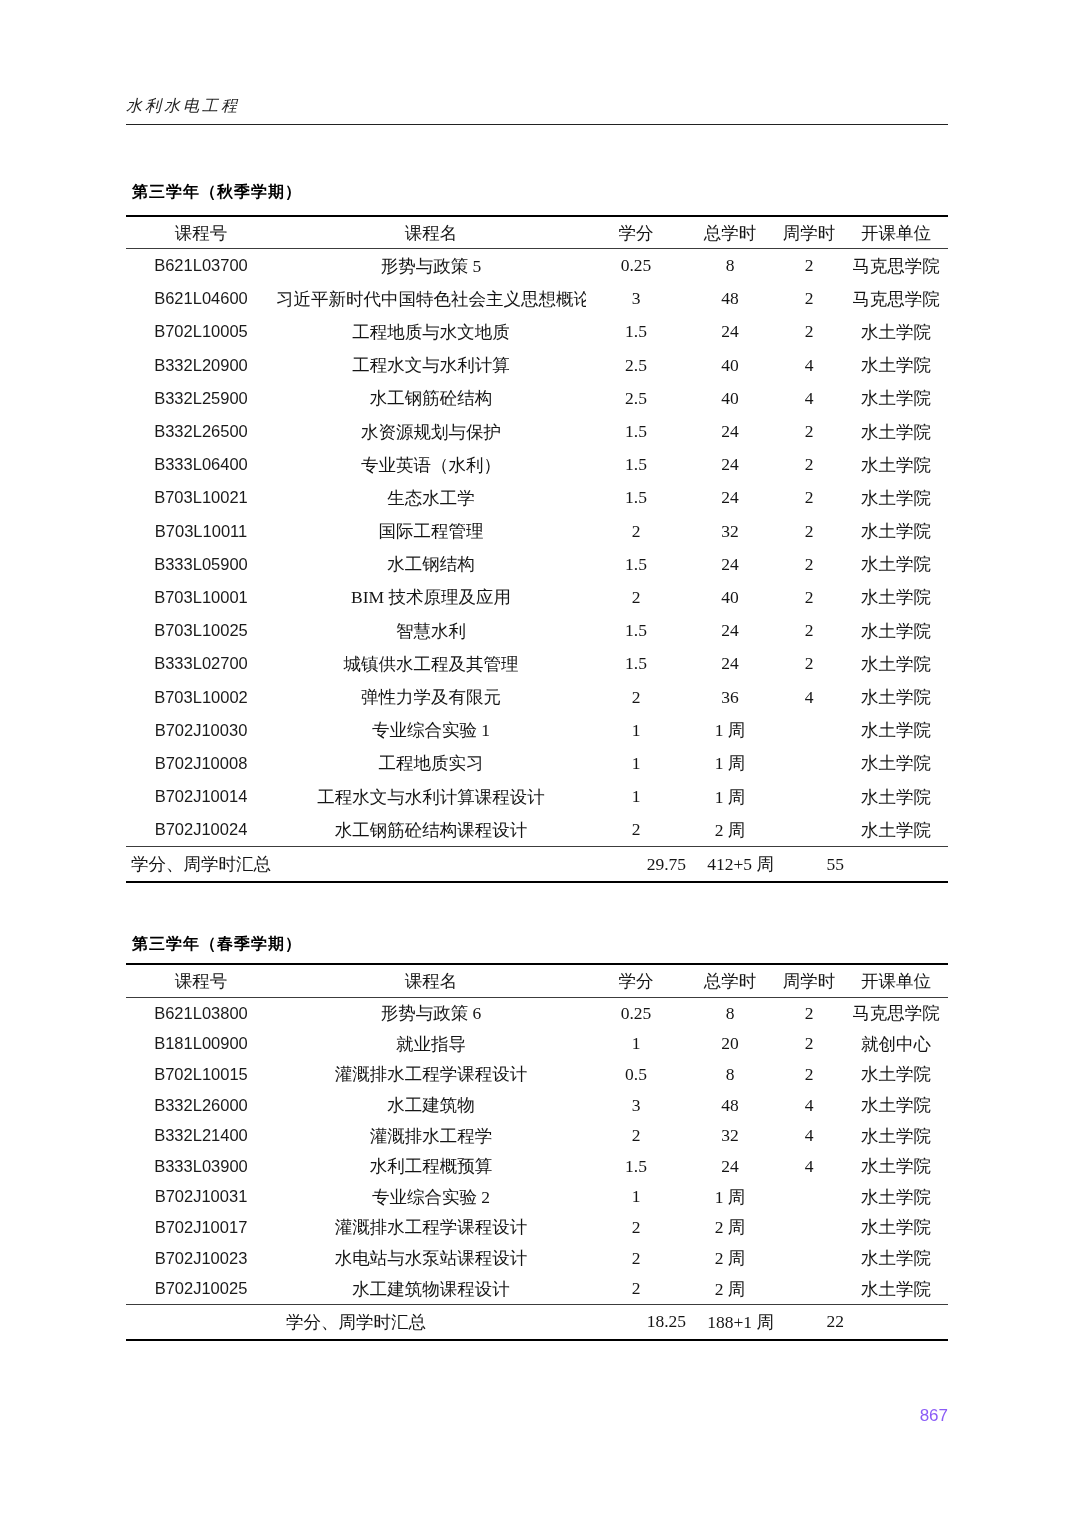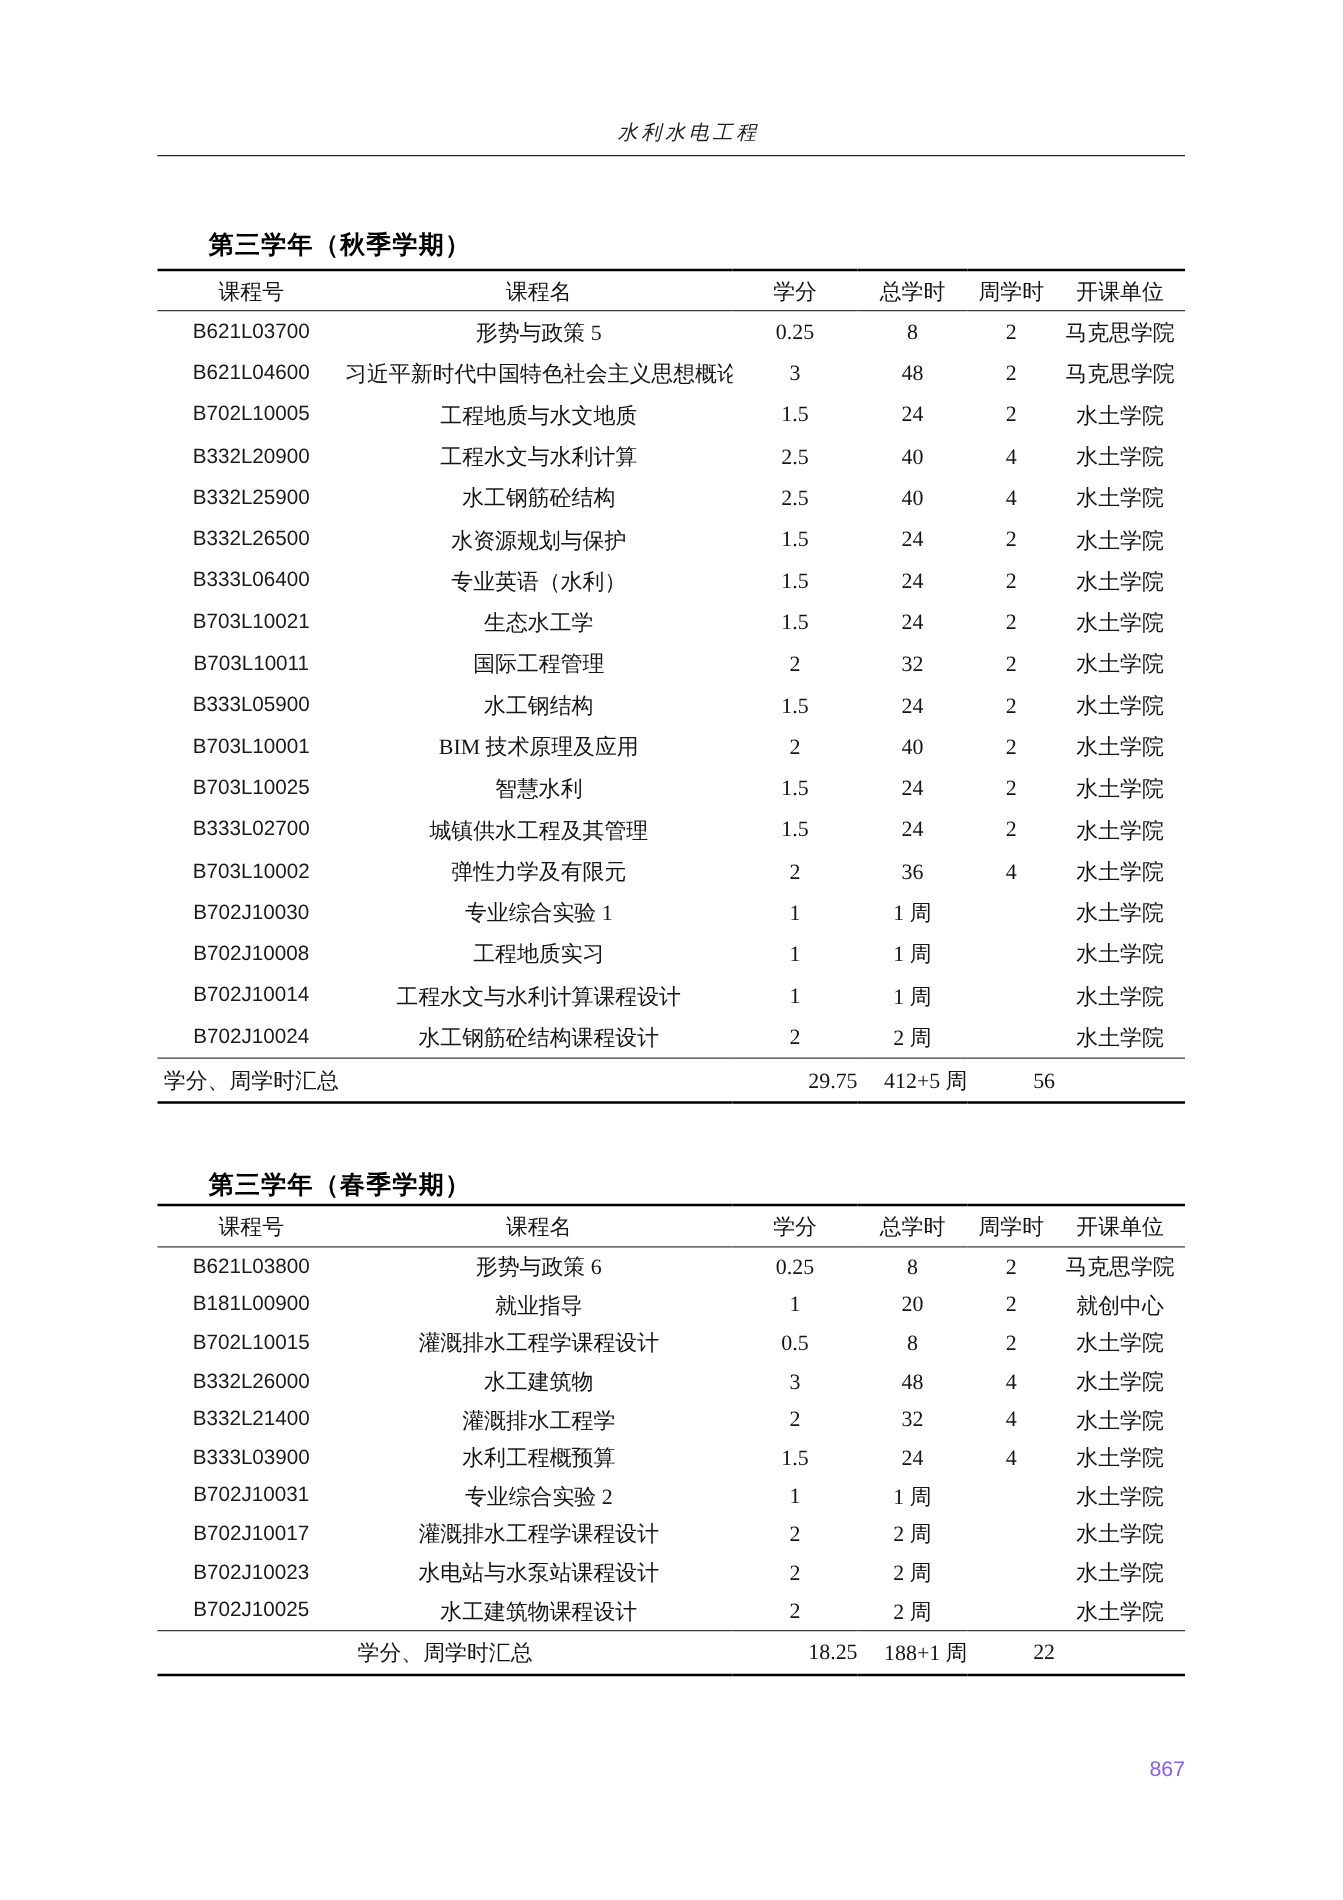--- a/index.html
+++ b/index.html
@@ -6,35 +6,34 @@
   .page{
     position:relative;
     width:1074px;height:1520px;
     background:#ffffff;
     font-family:"Liberation Serif","DejaVu Serif",serif;
     color:#111;
     overflow:hidden;
   }
   
   .running-header{
-    position:absolute;top:96px;left:140px;width:822px;
-    text-align:center;font-size:16px;letter-spacing:3px;
+    position:absolute;top:96px;left:126px;width:822px;
+    text-align:left;font-size:16px;letter-spacing:3px;
     font-style:italic;color:#222;
   }
   .header-rule{
     position:absolute;top:124px;left:126px;width:822px;height:0;
     border-top:1.6px solid #222;
   }
   
   .section-title{
     position:absolute;left:132px;width:500px;
     font-family:"Liberation Sans","DejaVu Sans",sans-serif;
-    font-weight:bold;font-size:20px;color:#000;
+    font-weight:bold;font-size:16px;color:#000;
     letter-spacing:1px;
-    margin-left:35px;
   }
   .title-autumn{top:182px;}
   .title-spring{top:934px;}
   
   .table-wrap{position:absolute;left:126px;width:822px;}
   .wrap-autumn{top:215px;}
   .wrap-spring{top:963px;}
   table{
     border-collapse:collapse;table-layout:fixed;width:822px;
     border-top:2.6px solid #000;
@@ -247,21 +246,21 @@
             <td class="c3">2 周</td>
             <td class="c4"></td>
             <td class="c5">水土学院</td>
           </tr>
         </tbody>
       <tfoot>
         <tr>
           <td colspan="2" class="sum-label-left">学分、周学时汇总</td>
           <td>29.75</td>
           <td>412+5 周</td>
-          <td>56</td>
+          <td>55</td>
           <td></td>
         </tr>
       </tfoot>
     </table>
   </div>
 
   <div class="section-title title-spring">第三学年（春季学期）</div>
 
   <div class="table-wrap wrap-spring">
     <table class="t-spring">

